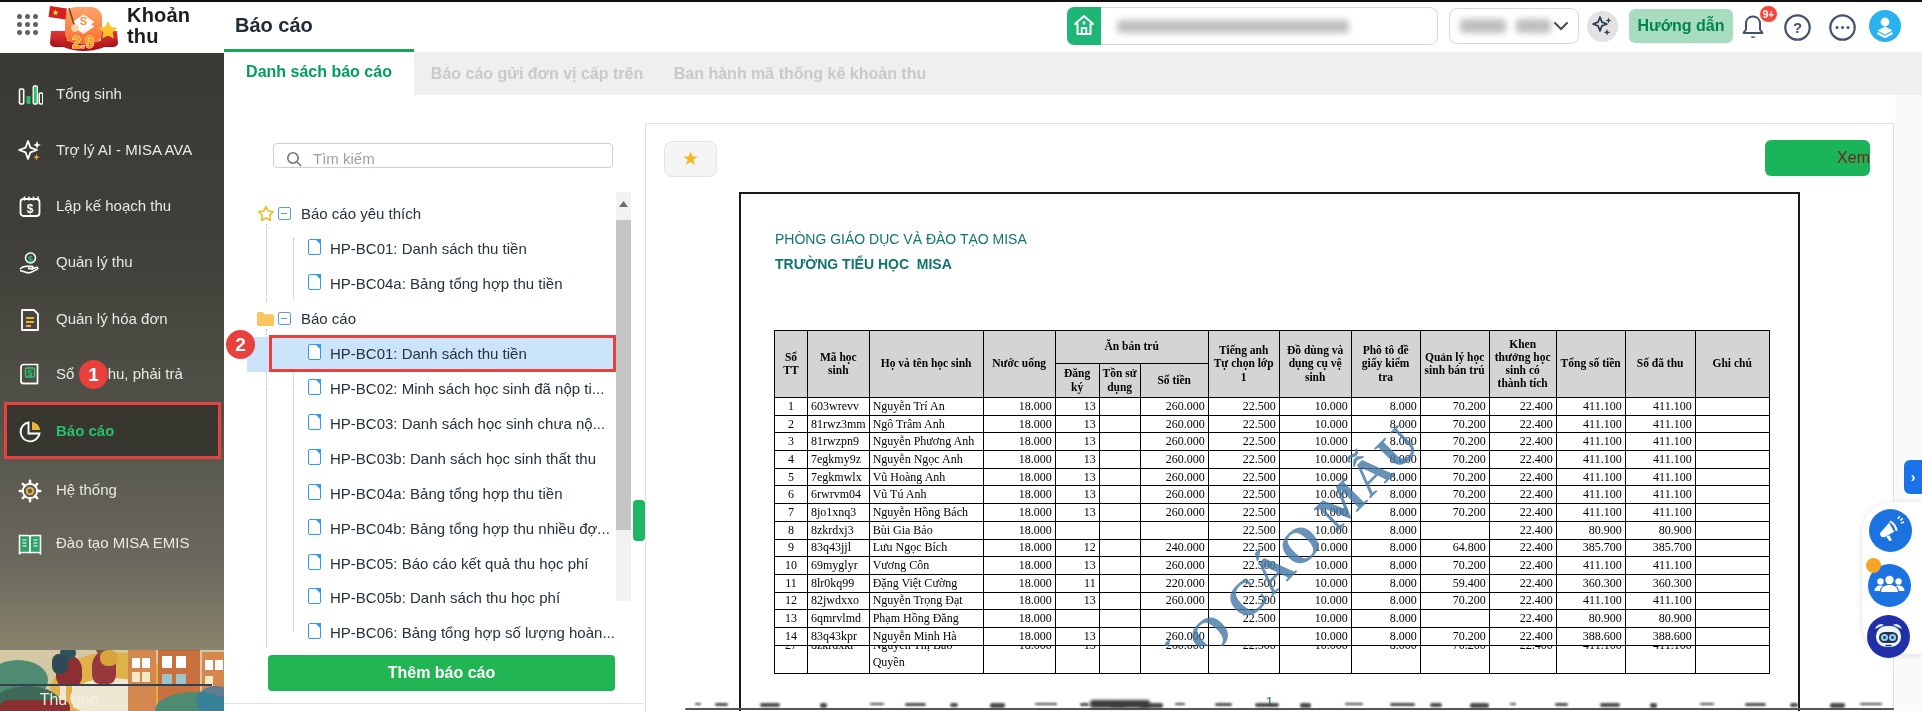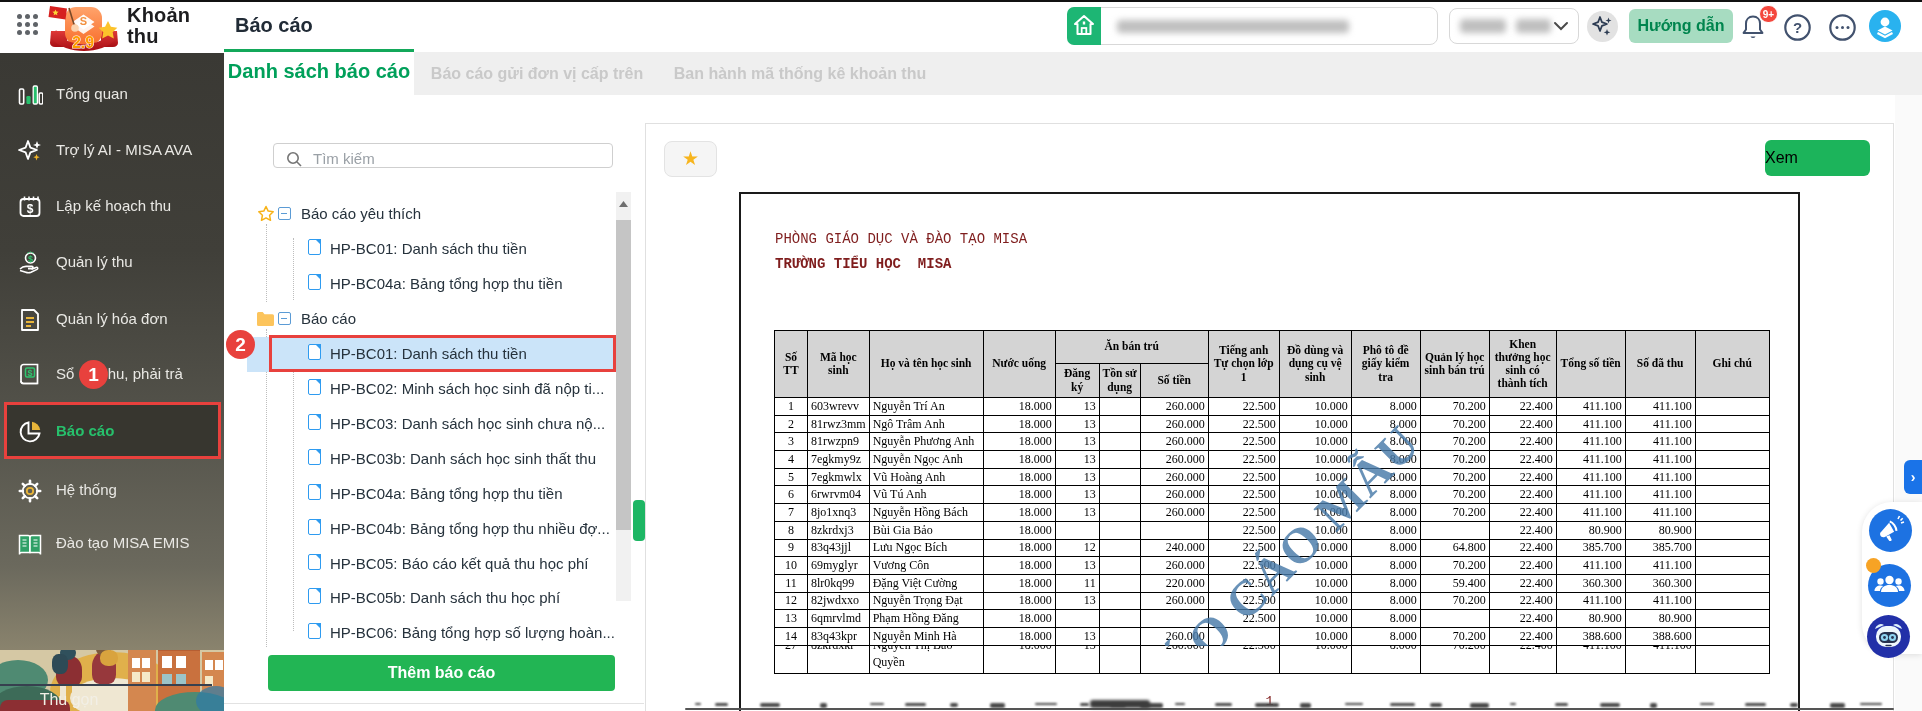--- a/index.html
+++ b/index.html
@@ -18,21 +18,21 @@
 #hsearch{left:1067px;top:7px;width:371px;height:38px;border:1px solid #d8d8d8;border-radius:8px;background:#fff}
 #hhome{left:1067px;top:7px;width:34px;height:38px;background:#1db674;border-radius:7px 0 0 7px}
 .blurblob{background:#bfbfbf;filter:blur(3px);border-radius:4px}
 #hdrop{left:1449px;top:8px;width:130px;height:36px;border:1px solid #d8d8d8;border-radius:8px;background:#fff}
 #haicirc{left:1587px;top:11px;width:31px;height:31px;border-radius:50%;background:#e2e2e2}
 #hguide{left:1629px;top:9px;width:104px;height:34px;border-radius:6px;background:#a7dcc1;color:#00854e;font-weight:bold;font-size:16px;text-align:center;line-height:34px}
 #hbellbadge{left:1759px;top:5px;min-width:19px;height:18px;border-radius:9px;background:#f4473d;color:#fff;font-size:10px;font-weight:bold;text-align:center;line-height:18px;border:1.5px solid #fff}
 #havatar{left:1869px;top:10px;width:32px;height:32px;border-radius:50%;background:#29b2ef}
 
 #tabstrip{left:224px;top:52px;width:1698px;height:43px;background:#efefef}
-#tabactive{left:224px;top:49px;width:190px;height:46px;background:#fff;border-top:3px solid #13a85a;color:#00a05a;font-weight:bold;font-size:20px;text-align:center;line-height:39px}
+#tabactive{left:224px;top:49px;width:190px;height:46px;background:#fff;border-top:3px solid #13a85a;color:#00a05a;font-weight:bold;font-size:16px;text-align:center;line-height:39px}
 .tabinact{top:52px;height:43px;color:#c9c9c9;font-weight:bold;font-size:16px;text-align:center;line-height:43px}
 
 #sidebar{left:0;top:53px;width:224px;height:658px;background:linear-gradient(180deg,#3a3934 0%,#403f39 30%,#53524a 55%,#6b695d 78%,#8d866f 92%,#a89f85 100%);overflow:hidden}
 .mitem{position:absolute;left:0;width:224px;height:40px}
 .mico{position:absolute;left:17px;top:8px;width:26px;height:26px}
 .mtxt{position:absolute;left:56px;top:0;height:40px;line-height:40px;font-size:15px;color:#e9e8e4}
 #mselbox{left:4px;top:402px;width:217px;height:57px;background:#37362f;border:3px solid #e8413d}
 #illus{left:0;top:597px;width:224px;height:61px;overflow:hidden}
 
 .redcirc{border-radius:50%;background:#e8413d;color:#fff;font-weight:bold;font-size:19px;text-align:center;z-index:60}
@@ -54,24 +54,24 @@
 
 #sbtrack{left:616px;top:192px;width:15px;height:409px;background:#f1f1f1}
 #sbthumb{left:616px;top:220px;width:15px;height:310px;background:#c5c5c5}
 
 #greentab{left:633px;top:500px;width:12px;height:41px;background:#1db664;border-radius:4px;z-index:40}
 
 #prevbg{left:645px;top:95px;width:1277px;height:616px;background:#fff}
 #prevcard{left:645px;top:123px;width:1249px;height:588px;background:#fff;border:1px solid #e0e0e0;border-bottom:none}
 #rightbg{left:1895px;top:95px;width:27px;height:616px;background:#fafafa}
 #starbtn{left:664px;top:141px;width:53px;height:36px;background:#f5f5f5;border:1px solid #e3e3e3;border-radius:8px;text-align:center;line-height:34px;font-size:19px;color:#f7b51e}
-#xembtn{left:1765px;top:140px;width:105px;height:36px;background:#1cb45b;border-radius:6px;color:#000000;font-size:16px;text-align:left;line-height:36px}
+#xembtn{left:1765px;top:140px;width:105px;height:36px;background:#1cb45b;border-radius:6px;color:#7f1d1d;font-size:16px;text-align:right;line-height:36px}
 
 #page{left:739px;top:192px;width:1061px;height:519px;background:#fff;border:2px solid #1a1a1a;border-bottom:none;font-family:"Liberation Serif",serif;color:#000;overflow:hidden}
-.ser{position:absolute;font-family:Liberation Mono, monospace;color:#7f1d1d}
+.ser{position:absolute;font-family:Liberation Sans, sans-serif;color:#0f766e}
 
 #dtable{position:absolute;left:33px;top:136px;border-collapse:collapse;table-layout:fixed;font-family:"Liberation Serif",serif}
 #dtable td,#dtable th{border:1px solid #000;overflow:hidden;white-space:nowrap}
 #dtable th{background:#d4d4d4;font-size:11.5px;font-weight:bold;text-align:center;padding:0 1px;white-space:normal;line-height:1.15}
 #dtable td{font-size:12px;height:17.7px;padding:0 3px}
 .tr{text-align:right}.tc{text-align:center}
 #row27 td{vertical-align:top}
 .c27{height:9px;overflow:hidden}
 .c27 span{display:block;margin-top:-8px}
 
@@ -219,21 +219,21 @@
 
 <div id="menuwrap">
 <div class="mitem" style="top:74px">
       <svg class="mico" viewBox="0 0 26 26">
         <rect x="2.5" y="7" width="4.2" height="15" rx="1.2" fill="none" stroke="#fff" stroke-width="1.6"></rect>
         <rect x="9.4" y="14" width="4.2" height="8" rx="1.2" fill="#27c06c"></rect>
         <rect x="16.2" y="4" width="4.2" height="18" rx="1.2" fill="#27c06c"></rect>
         <rect x="16.2" y="4" width="4.2" height="18" rx="1.2" fill="none" stroke="#fff" stroke-width="1.3"></rect>
         <rect x="22.2" y="11" width="3.6" height="11" rx="1.2" fill="none" stroke="#fff" stroke-width="1.5"></rect>
       </svg>
-      <span class="mtxt">Tổng quan</span>
+      <span class="mtxt">Tổng sinh</span>
     </div>
 <div class="mitem" style="top:130px">
       <svg class="mico" viewBox="0 0 26 26">
         <path d="M11 3 L13.4 9.6 L20 12 L13.4 14.4 L11 21 L8.6 14.4 L2 12 L8.6 9.6 Z" fill="none" stroke="#fff" stroke-width="1.8" stroke-linejoin="round"></path>
         <path d="M20 3 l1.1 2.9L24 7l-2.9 1.1L20 11l-1.1-2.9L16 7l2.9-1.1Z" fill="#fff"></path>
         <path d="M19.5 16 l.9 2.3 2.3.9-2.3.9-.9 2.3-.9-2.3-2.3-.9 2.3-.9Z" fill="#f0b429"></path>
       </svg>
       <span class="mtxt">Trợ lý AI - MISA AVA</span>
     </div>
 <div class="mitem" style="top:186px">

